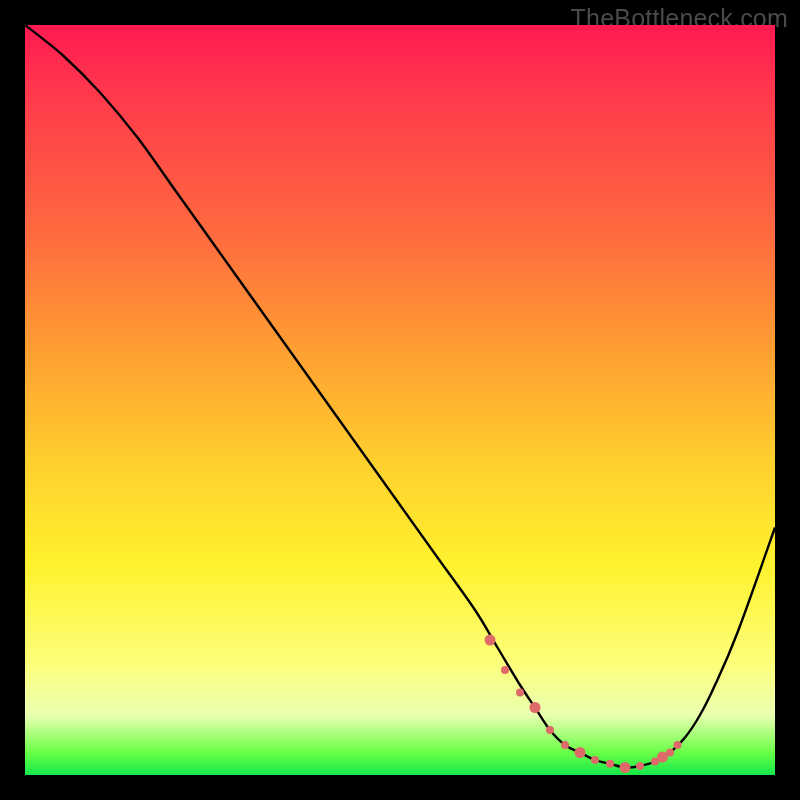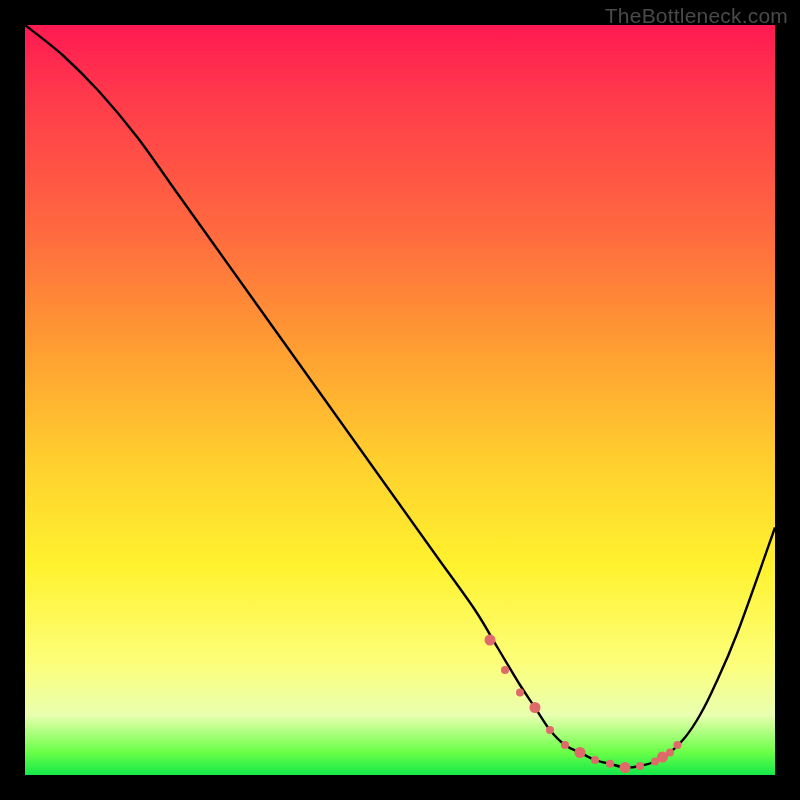--- a/index.html
+++ b/index.html
@@ -38,21 +38,21 @@
       #e9ffb0 92%,
       #6aff47 97%,
       #14e84a 100%
     );
   }
   .watermark {
     position: absolute;
     top: 4px;
     right: 12px;
     color: #4a4a4a;
-    font-size: 21px;
+    font-size: 25px;
     font-weight: 500;
     letter-spacing: 0.2px;
     user-select: none;
   }
   svg.curve {
     position: absolute;
     left: 0;
     top: 0;
     width: 750px;
     height: 750px;

